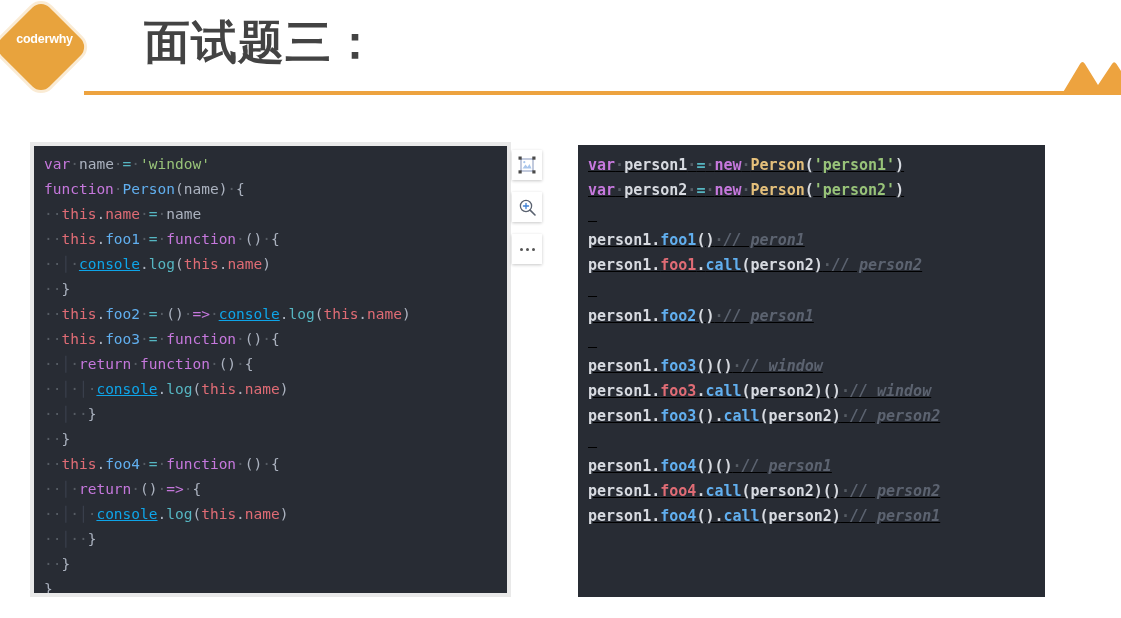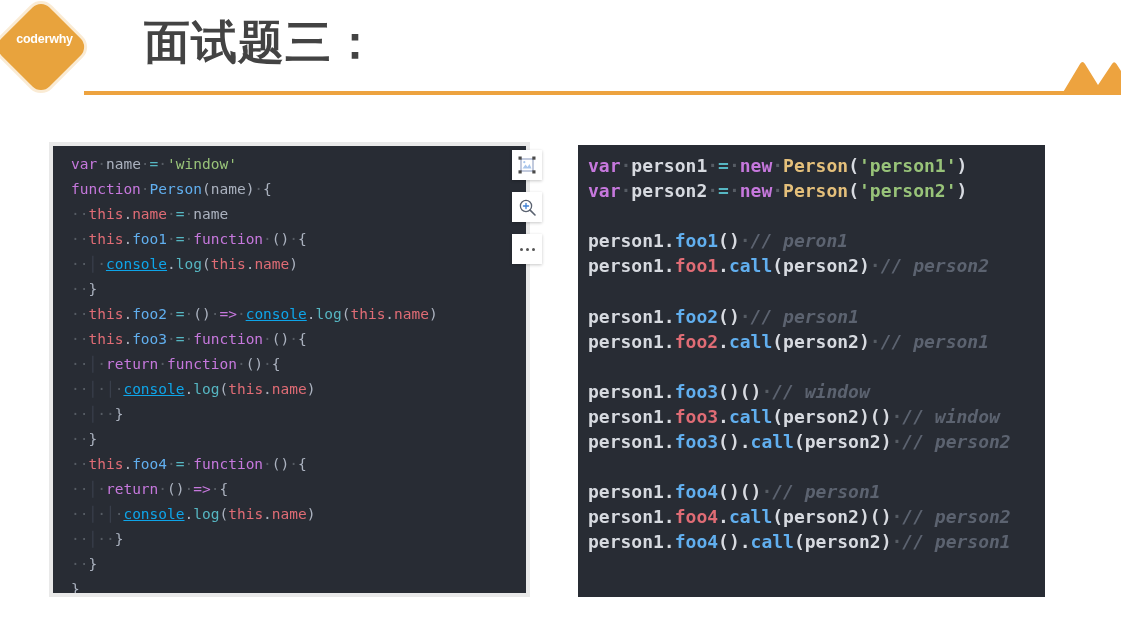--- a/index.html
+++ b/index.html
@@ -74,44 +74,44 @@
   .code-block {
     position: absolute;
     background: #282c34;
     box-sizing: border-box;
     overflow: hidden;
   }
   #code-left {
     left: 30px; top: 142px;
     width: 481px; height: 455px;
     border: 4px solid #e9e9e9;
-    padding: 6px 0 0 18px;
-    margin-left: 19px;
+    padding: 6px 0 0 10px;
   }
   #code-right {
     left: 578px; top: 145px;
     width: 467px; height: 452px;
     padding: 8px 0 0 10px;
   }
 
   .code-line {
     font-family: "DejaVu Sans Mono", monospace;
     white-space: pre;
     line-height: 25px;
     height: 25px;
   }
   #code-left .code-line {
     font-size: 14.5px;
     font-weight: normal;
   }
   #code-right .code-line {
-    font-size: 18px;
+    font-size: 15px;
     font-weight: bold;
     line-height: 25.1px;
     height: 25.1px;
+    text-decoration: underline;
   }
 
   
   .t-kw      { color: #c678dd; }
   .t-var     { color: #abb2bf; }
   .t-str     { color: #98c379; }
   .t-op      { color: #56b6c2; }
   .t-class   { color: #61afef; }
   .t-this    { color: #e06c75; }
   .t-prop    { color: #61afef; }
@@ -223,21 +223,20 @@
 </div>
 
 <div id="code-right" class="code-block">
   <div class="code-line"><span class="t-kw">var</span><span class="t-dot">·</span><span class="t-white">person1</span><span class="t-dot">·</span><span class="t-op">=</span><span class="t-dot">·</span><span class="t-kw">new</span><span class="t-dot">·</span><span class="t-yellow">Person</span><span class="t-white">(</span><span class="t-str">'person1'</span><span class="t-white">)</span></div>
   <div class="code-line"><span class="t-kw">var</span><span class="t-dot">·</span><span class="t-white">person2</span><span class="t-dot">·</span><span class="t-op">=</span><span class="t-dot">·</span><span class="t-kw">new</span><span class="t-dot">·</span><span class="t-yellow">Person</span><span class="t-white">(</span><span class="t-str">'person2'</span><span class="t-white">)</span></div>
   <div class="code-line">&nbsp;</div>
   <div class="code-line"><span class="t-white">person1.</span><span class="t-prop">foo1</span><span class="t-white">()</span><span class="t-dot">·</span><span class="t-comment">// peron1</span></div>
   <div class="code-line"><span class="t-white">person1.</span><span class="t-red">foo1</span><span class="t-white">.</span><span class="t-prop">call</span><span class="t-white">(person2)</span><span class="t-dot">·</span><span class="t-comment">// person2</span></div>
   <div class="code-line">&nbsp;</div>
   <div class="code-line"><span class="t-white">person1.</span><span class="t-prop">foo2</span><span class="t-white">()</span><span class="t-dot">·</span><span class="t-comment">// person1</span></div>
-  <div class="code-line"><span class="t-white">person1.</span><span class="t-red">foo2</span><span class="t-white">.</span><span class="t-prop">call</span><span class="t-white">(person2)</span><span class="t-dot">·</span><span class="t-comment">// person1</span></div>
   <div class="code-line">&nbsp;</div>
   <div class="code-line"><span class="t-white">person1.</span><span class="t-prop">foo3</span><span class="t-white">()()</span><span class="t-dot">·</span><span class="t-comment">// window</span></div>
   <div class="code-line"><span class="t-white">person1.</span><span class="t-red">foo3</span><span class="t-white">.</span><span class="t-prop">call</span><span class="t-white">(person2)()</span><span class="t-dot">·</span><span class="t-comment">// window</span></div>
   <div class="code-line"><span class="t-white">person1.</span><span class="t-prop">foo3</span><span class="t-white">().</span><span class="t-prop">call</span><span class="t-white">(person2)</span><span class="t-dot">·</span><span class="t-comment">// person2</span></div>
   <div class="code-line">&nbsp;</div>
   <div class="code-line"><span class="t-white">person1.</span><span class="t-prop">foo4</span><span class="t-white">()()</span><span class="t-dot">·</span><span class="t-comment">// person1</span></div>
   <div class="code-line"><span class="t-white">person1.</span><span class="t-red">foo4</span><span class="t-white">.</span><span class="t-prop">call</span><span class="t-white">(person2)()</span><span class="t-dot">·</span><span class="t-comment">// person2</span></div>
   <div class="code-line"><span class="t-white">person1.</span><span class="t-prop">foo4</span><span class="t-white">().</span><span class="t-prop">call</span><span class="t-white">(person2)</span><span class="t-dot">·</span><span class="t-comment">// person1</span></div>
 </div>
 

